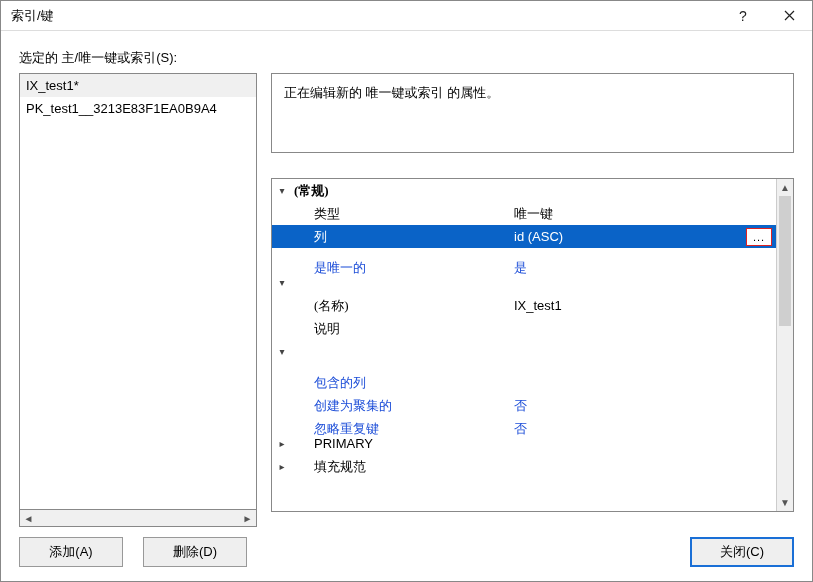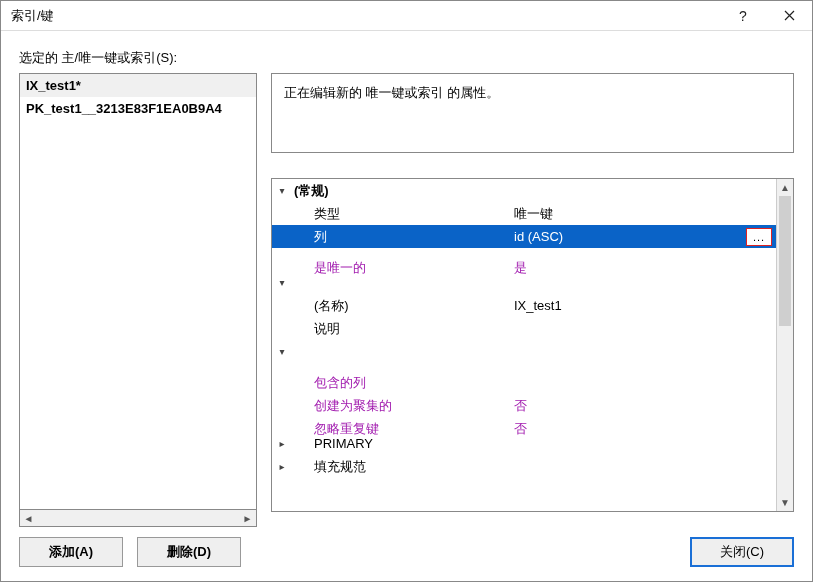--- a/index.html
+++ b/index.html
@@ -4,41 +4,41 @@
 <style>
   * { box-sizing: border-box; font-family: "Microsoft YaHei", "Segoe UI", sans-serif; }
   body { margin:0; background:#fff; width:813px; height:582px; overflow:hidden; font-size:13px; color:#000; }
   .window { width:813px; height:582px; border:1px solid #888; display:flex; flex-direction:column; background:#fff; }
   .titlebar { height:30px; display:flex; align-items:center; padding:0 0 0 10px; border-bottom:1px solid #ddd; }
   .titlebar .title { flex:1; font-size:13px; }
   .titlebar .ctl { width:46px; height:30px; display:flex; align-items:center; justify-content:center; font-size:14px; color:#222; }
   .body { flex:1; display:flex; flex-direction:column; padding:18px 18px 14px 18px; }
   .sel-label { margin-bottom:6px; }
   .mid { flex:1; display:flex; gap:14px; min-height:0; }
-  .left-col { width:238px; display:flex; flex-direction:column;font-weight:bold; }
+  .left-col { width:238px; display:flex; flex-direction:column; }
   .listbox { flex:1; border:1px solid #888; background:#fff; overflow:hidden; }
   .listbox .item { padding:4px 6px; white-space:nowrap; overflow:hidden; }
   .listbox .item.sel { background:#f0f0f0; }
   .left-scroll { height:17px; border-top:0; display:flex; background:#f0f0f0; border:1px solid #888; border-top:none; }
   .left-scroll .arrow { width:17px; display:flex; align-items:center; justify-content:center; font-size:10px; color:#555; }
   .left-scroll .track { flex:1; }
-  .btn-row { display:flex; gap:14px; margin-top:10px; }
+  .btn-row { display:flex; gap:20px; margin-top:10px; }
   .btn { width:104px; height:30px; border:1px solid #999; background:#efefef; display:flex; align-items:center; justify-content:center; }
   .btn.primary { border:2px solid #1a6fd6; background:#efefef; }
   .right-col { flex:1; display:flex; flex-direction:column; gap:25px; min-height:0; }
   .desc-box { height:80px; border:1px solid #888; padding:10px 12px; }
   .prop-box { flex:1; border:1px solid #888; display:flex; min-height:0; }
   .prop-grid { flex:1; overflow:hidden; }
   .prow { display:flex; align-items:center; height:23px; }
   .exp { width:20px; display:flex; align-items:center; justify-content:center; font-size:10px; color:#444; }
   .ind1 { width:20px; }
-  .plabel { width:200px; padding-left:2px; white-space:nowrap; overflow:hidden; }
+  .plabel { width:200px; padding-left:2px; white-space:nowrap; overflow:hidden;font-family:Liberation Serif, serif; }
   .pval { flex:1; padding-left:2px; white-space:nowrap; overflow:hidden; }
   .cat { font-weight:bold; }
-  .gray { color:#a21caf;margin-top:16px; }
+  .gray { color:#1d4ed8;margin-top:16px; }
   .selrow { background:#0a63c7; color:#fff; }
   .selrow .plabel, .selrow .pval { color:#fff; }
   .ell-btn { width:26px; height:18px; border:1px solid #d22; margin-right:4px; background:#fff; display:flex; align-items:center; justify-content:center; font-size:11px; color:#000; letter-spacing:1px; }
   .vscroll { width:17px; background:#f0f0f0; display:flex; flex-direction:column; border-left:1px solid #ccc; }
   .vscroll .arrow { height:17px; display:flex; align-items:center; justify-content:center; font-size:10px; color:#555; }
   .vscroll .thumb { flex:0 0 130px; background:#cfcfcf; margin:0 2px; }
   .vscroll .track { flex:1; }
   .footer { display:flex; justify-content:flex-end; }
 </style>
 </head>

